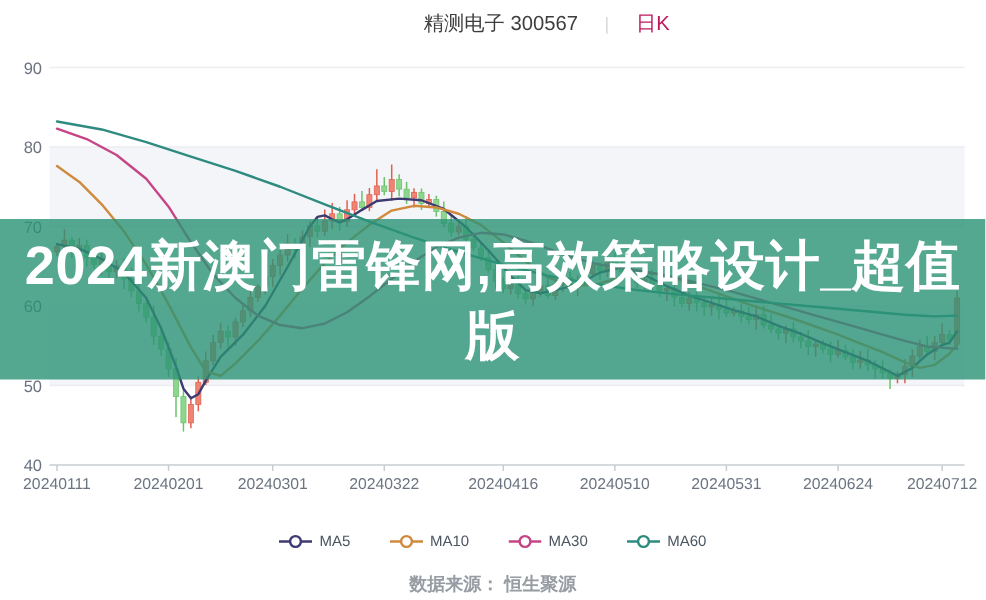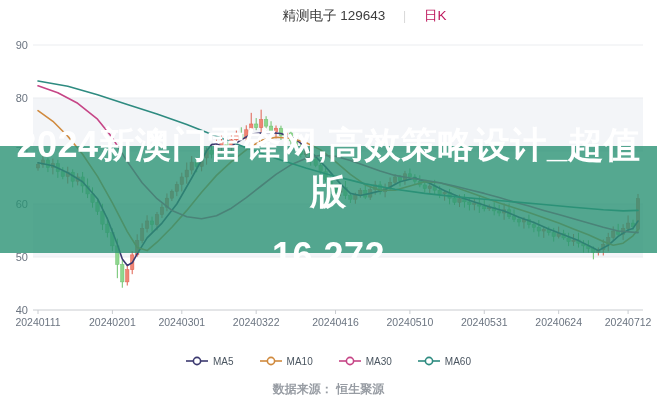--- a/index.html
+++ b/index.html
@@ -32,21 +32,21 @@
   .footer{
     position:absolute;top:381px;left:0;width:100%;text-align:center;
     font-size:12px;color:#979ca3;font-weight:bold;
   }
 </style>
 </head>
 <body>
 
 <div class="header">
   <span class="inner">
-    <span>精测电子 129643</span>
+    <span>精测电子 300567</span>
     <span class="sep">|</span>
     <span class="period">日K</span>
   </span>
 </div>
 
 <div id="chart-wrap">
   <svg id="chart-svg" width="657" height="400" viewBox="0 0 657 400">
       <g>
         <rect x="33" y="98" width="610" height="53" fill="#f3f5f8"></rect>
         <rect x="33" y="204" width="610" height="53" fill="#f3f5f8"></rect>
@@ -337,21 +337,20 @@
         <polyline points="38.0,162.7 52.9,165.8 67.8,172.7 82.6,181.7 97.5,198.7 107.4,218.8 117.3,244.3 122.3,259.1 127.3,265.5 132.2,262.8 137.2,253.8 147.1,237.9 162.0,223.1 176.8,204.0 191.7,178.0 201.6,160.0 206.6,151.0 211.6,144.6 216.5,143.6 221.5,146.2 226.4,148.3 231.4,146.2 241.3,139.9 251.2,134.0 266.1,132.4 281.0,133.5 295.9,139.3 310.7,151.5 325.6,166.9 340.5,183.9 350.4,193.4 360.3,195.5 370.2,193.4 385.1,189.7 400.0,181.7 414.9,178.0 429.7,183.3 444.6,190.8 459.5,197.1 474.4,201.9 489.2,206.7 504.1,210.9 519.0,217.3 533.9,222.5 548.7,228.9 563.6,234.7 578.5,240.6 593.4,248.0 598.3,250.6 608.2,245.3 618.2,236.3 628.1,230.0 633.0,228.4 638.0,221.0" fill="none" stroke="#3c3a70" stroke-width="1.6" stroke-linejoin="round" stroke-linecap="round"></polyline>
         <polyline points="38.0,110.7 52.9,121.3 67.8,136.2 82.6,154.2 97.5,176.4 112.4,202.9 127.3,231.6 137.2,247.5 147.1,250.6 157.0,242.2 171.9,227.3 186.8,210.4 201.6,192.3 216.5,175.4 231.4,161.6 246.3,149.9 261.1,140.4 276.0,137.2 290.9,138.3 305.8,142.5 320.6,149.9 335.5,161.6 350.4,174.3 365.3,184.9 380.1,190.2 395.0,190.2 409.9,186.0 424.8,181.7 439.7,182.8 454.5,187.0 469.4,192.3 484.3,197.6 499.2,202.9 514.0,207.7 528.9,212.5 543.8,217.8 558.7,223.1 573.5,228.9 588.4,234.7 603.3,241.6 613.2,245.3 623.1,243.2 633.0,235.8 638.0,229.4" fill="none" stroke="#d08a3e" stroke-width="1.6" stroke-linejoin="round" stroke-linecap="round"></polyline>
         <polyline points="38.0,85.8 57.8,92.7 77.7,103.3 97.5,119.2 112.4,137.8 127.3,161.6 142.1,182.8 157.0,198.7 171.9,210.4 186.8,216.7 201.6,218.8 216.5,215.7 231.4,208.2 246.3,197.6 261.1,186.0 276.0,174.3 290.9,164.8 305.8,158.4 320.6,155.2 335.5,156.3 350.4,160.5 365.3,165.8 380.1,171.1 395.0,175.4 409.9,178.0 424.8,180.2 439.7,182.8 454.5,186.0 469.4,189.7 484.3,193.4 499.2,197.6 514.0,201.9 528.9,206.1 543.8,210.4 558.7,214.6 573.5,218.8 588.4,223.1 603.3,227.3 618.2,231.0 638.0,232.6" fill="none" stroke="#c64586" stroke-width="1.6" stroke-linejoin="round" stroke-linecap="round"></polyline>
         <polyline points="38.0,81.0 67.8,86.3 97.5,94.8 127.3,104.4 157.0,113.9 186.8,124.5 216.5,136.2 246.3,147.8 276.0,158.4 305.8,168.0 335.5,176.4 365.3,183.9 395.0,189.2 424.8,193.4 454.5,196.6 484.3,199.2 514.0,201.9 543.8,204.5 573.5,207.2 603.3,209.8 623.1,210.9 638.0,210.4" fill="none" stroke="#2e8b80" stroke-width="1.6" stroke-linejoin="round" stroke-linecap="round"></polyline>
       </g>
     </svg>
 </div>
 
 <div class="watermark" style="background: rgba(42, 146, 116, 0.8); color: rgb(255, 255, 255);">
   <div>2024新澳门雷锋网,高效策略设计_超值版</div>
-  <div>16.272</div>
 </div>
 
 <div class="legend" id="legend">
     <div class="lgd">
       <svg width="22" height="10">
         <line x1="0" y1="5" x2="22" y2="5" stroke="#3c3a70" stroke-width="1.6"></line>
         <circle cx="11" cy="5" r="3.6" fill="#ffffff" stroke="#3c3a70" stroke-width="1.6"></circle>
       </svg>
       <span>MA5</span>
     </div>

